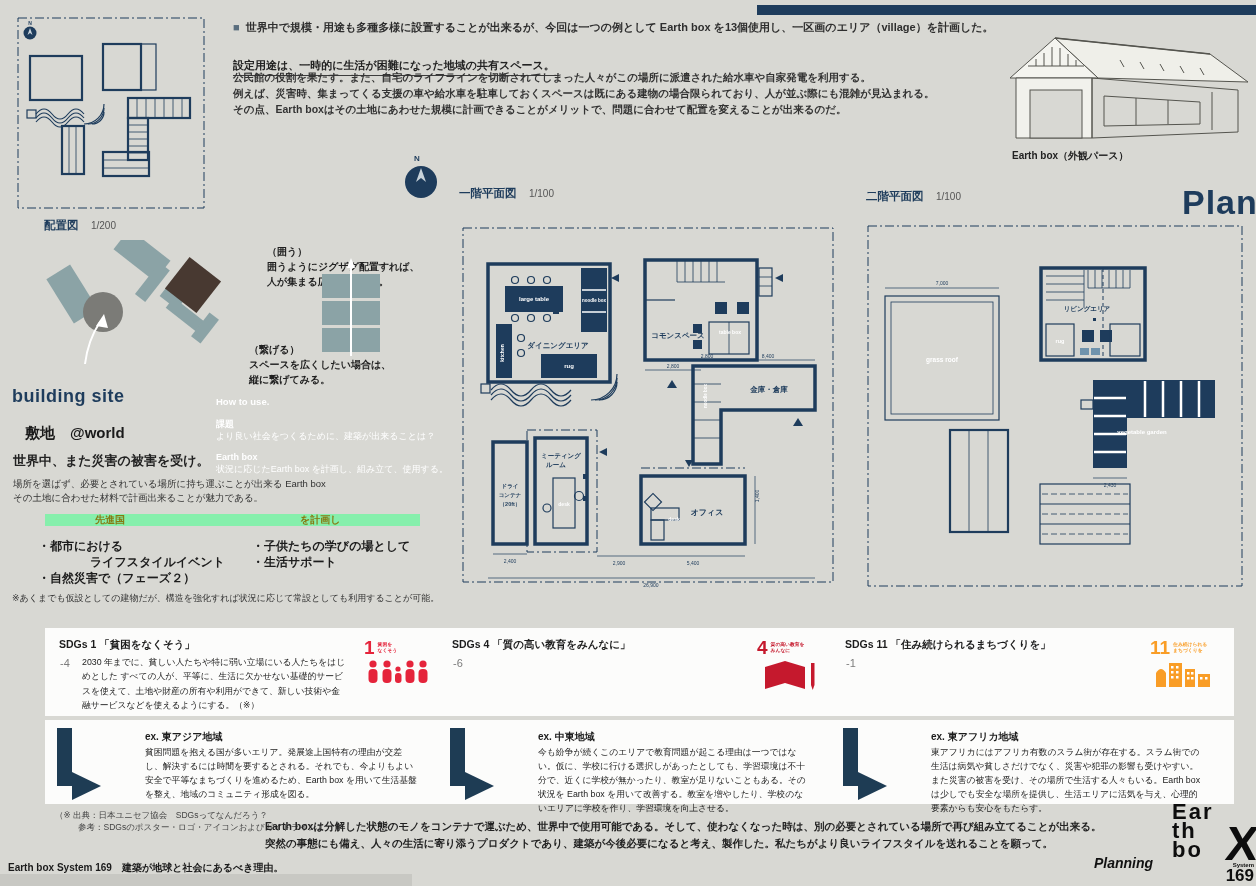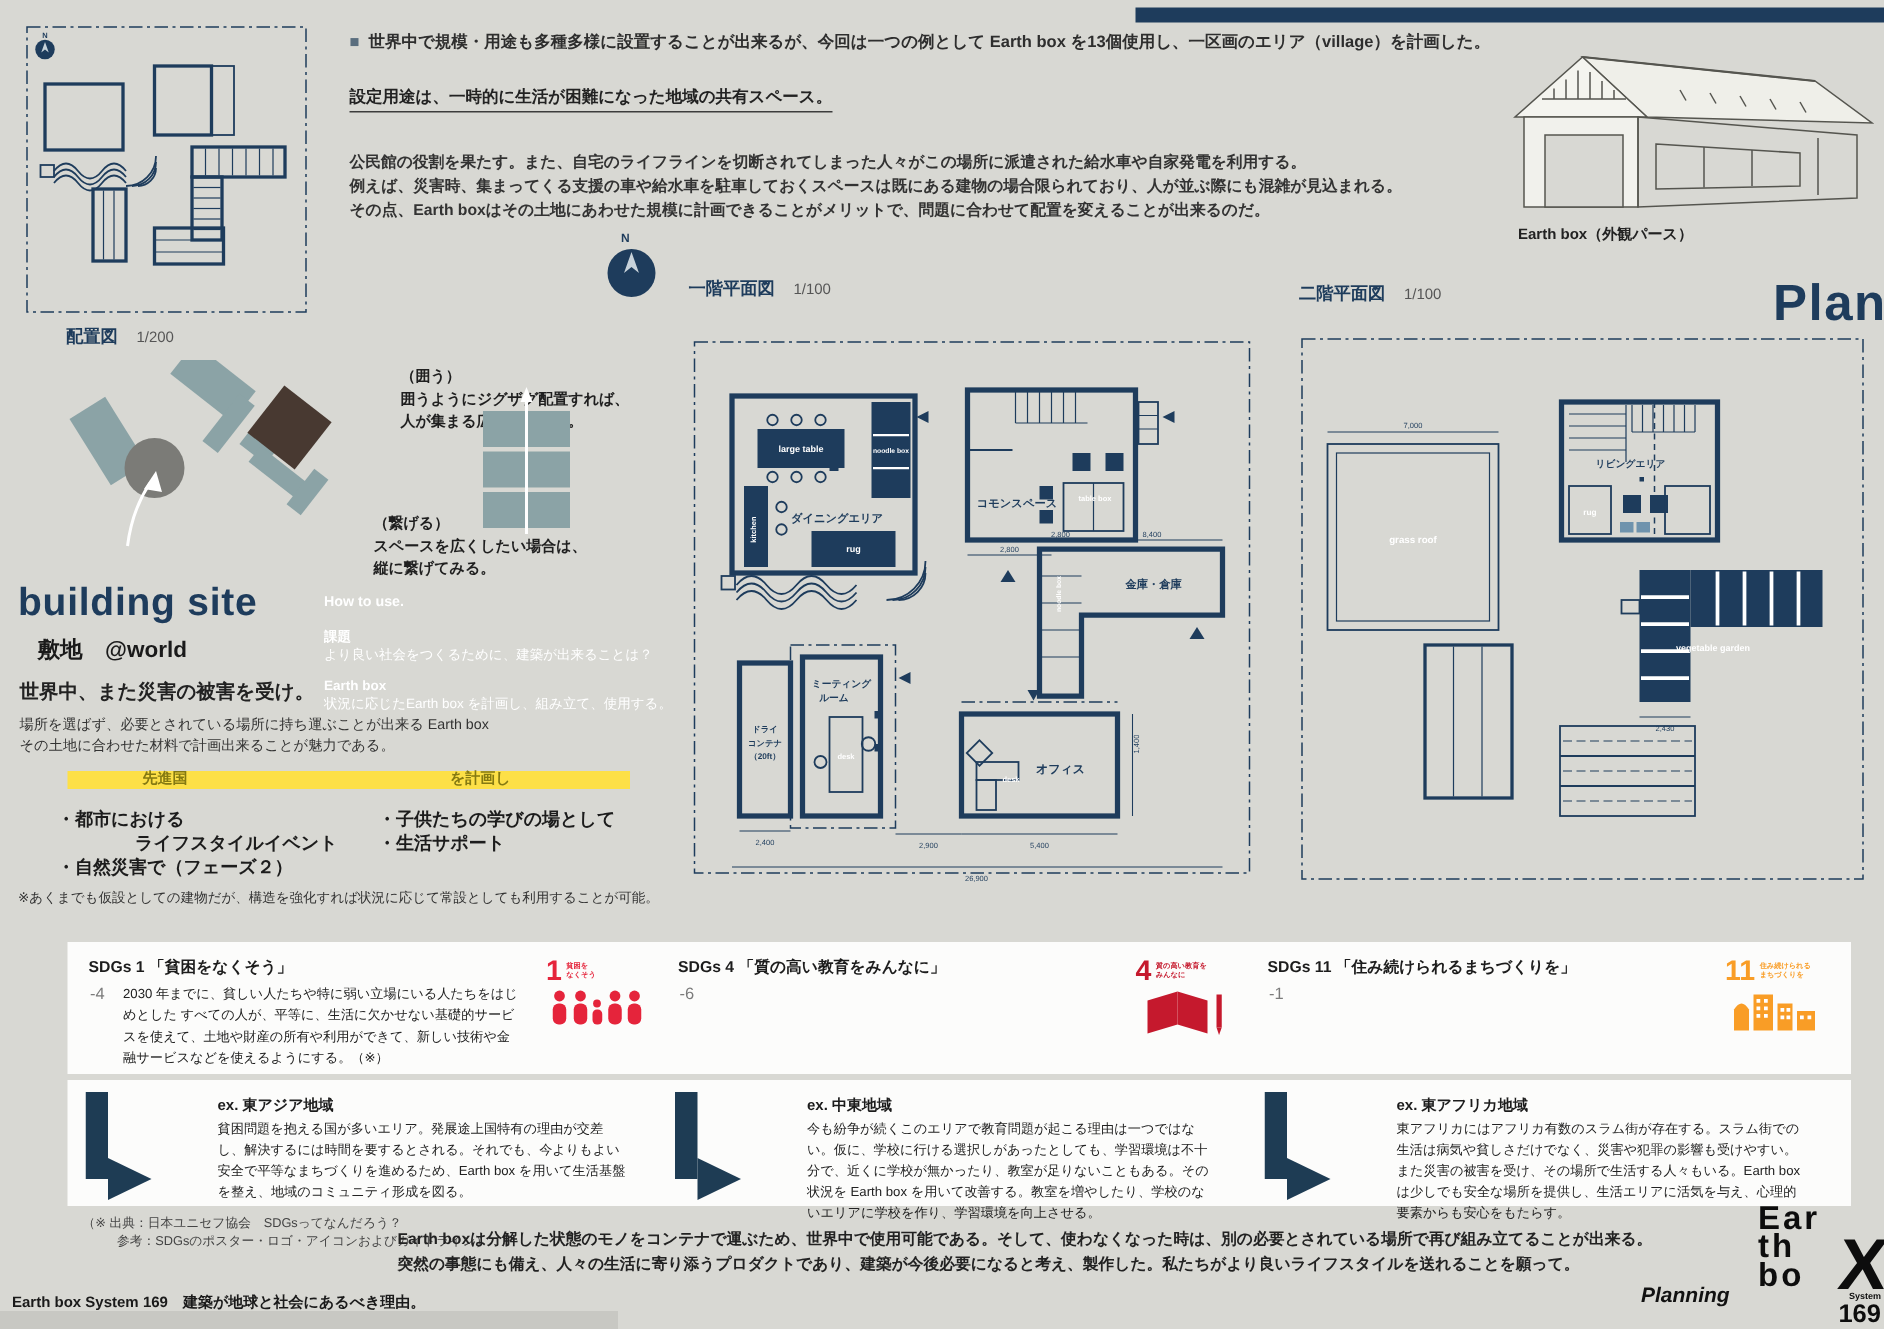--- a/index.html
+++ b/index.html
@@ -24,29 +24,29 @@
   .slate{fill:#8ba3a6}
   
   .intro-line1{font-size:11px;font-weight:700;color:#2e2e2e;white-space:nowrap}
   .intro-bullet{color:#5a6e7e;margin-right:6px}
   .intro-purpose{font-size:11px;font-weight:700;color:#222;border-bottom:1.5px solid #3c3c3c;padding-bottom:2px;display:inline-block}
   .intro-para div{font-size:10.5px;font-weight:600;color:#333;line-height:16px;white-space:nowrap}
   .caption{font-size:10px;font-weight:700;color:#222}
   .plan-title{font-size:34px;font-weight:800;color:#1e3c5c;letter-spacing:1px}
   .floor-label b{font-size:11.5px;color:#1e3c5c}
   .floor-label span{font-size:10px;color:#555;margin-left:8px}
-  .bs-heading{font-size:26px;font-weight:800;color:#1e3c5c;letter-spacing:.5px}
+  .bs-heading{font-size:18px;font-weight:800;color:#1e3c5c;letter-spacing:.5px}
   .bs-sub{font-size:15px;font-weight:800;color:#1a1a1a}
   .bs-lead{font-size:13px;font-weight:600;color:#222}
   .bs-body{font-size:9.5px;color:#333;line-height:14px}
   .anno div{font-size:10px;font-weight:700;color:#1f1f1f;line-height:15px;white-space:nowrap}
   .howto div{color:#fff;font-size:9px;line-height:12px;white-space:nowrap}
   .howto .t{font-weight:700;font-size:9.5px;margin-bottom:10px}
   .howto .l{font-weight:700;margin-top:9px}
-  .ybar{background:#fde047;height:12px}
+  .ybar{background:#86efac;height:12px}
   .ybar span{position:absolute;top:0;font-size:10px;font-weight:700;color:#857a12;line-height:12px}
   .bullets div{font-size:12px;font-weight:700;color:#1c1c1c;line-height:16px;white-space:nowrap}
   .note{font-size:9px;color:#333;white-space:nowrap}
   .card{position:absolute;width:403px;background:#fcfcfb}
   .sdg-title{position:absolute;left:14px;top:10px;font-size:10.5px;font-weight:700;color:#1c1c1c;white-space:nowrap}
   .sdg-num{position:absolute;left:15px;top:29px;font-size:11px;color:#7b7b7b}
   .sdg-body{position:absolute;left:37px;top:27px;width:266px;font-size:8.8px;line-height:1.62;color:#222}
   .sdg-icon{position:absolute;right:12px;top:11px;width:72px}
   .icon-head{display:flex;gap:3px;align-items:flex-start}
   .icon-num{font-size:19px;font-weight:800;line-height:18px}
@@ -114,21 +114,21 @@
   <b>配置図</b>
   <span>1/200</span>
 </div>
 
 <div class="abs intro-line1" style="left:233px;top:20px">
   <span class="intro-bullet">■</span><span>世界中で規模・用途も多種多様に設置することが出来るが、今回は一つの例として Earth box を13個使用し、一区画のエリア（village）を計画した。</span>
 </div>
 <div class="abs" style="left:233px;top:55px">
   <span class="intro-purpose">設定用途は、一時的に生活が困難になった地域の共有スペース。</span>
 </div>
-<div class="abs intro-para" style="left:233px;top:100px">
+<div class="abs intro-para" style="left:233px;top:69px">
   <div>公民館の役割を果たす。また、自宅のライフラインを切断されてしまった人々がこの場所に派遣された給水車や自家発電を利用する。</div>
   <div>例えば、災害時、集まってくる支援の車や給水車を駐車しておくスペースは既にある建物の場合限られており、人が並ぶ際にも混雑が見込まれる。</div>
   <div>その点、Earth boxはその土地にあわせた規模に計画できることがメリットで、問題に合わせて配置を変えることが出来るのだ。</div>
 </div>
 
 <svg class="abs" style="left:1000px;top:20px" width="250" height="126" viewBox="0 0 250 126">
   <g stroke="#55554f" stroke-width="1" fill="none">
     <polygon points="55,18 210,34 248,62 98,58" fill="#efefe9"></polygon>
     <polygon points="10,58 98,58 55,18" fill="#f4f4ef"></polygon>
     <line x1="28" y1="46" x2="84" y2="46"></line>

